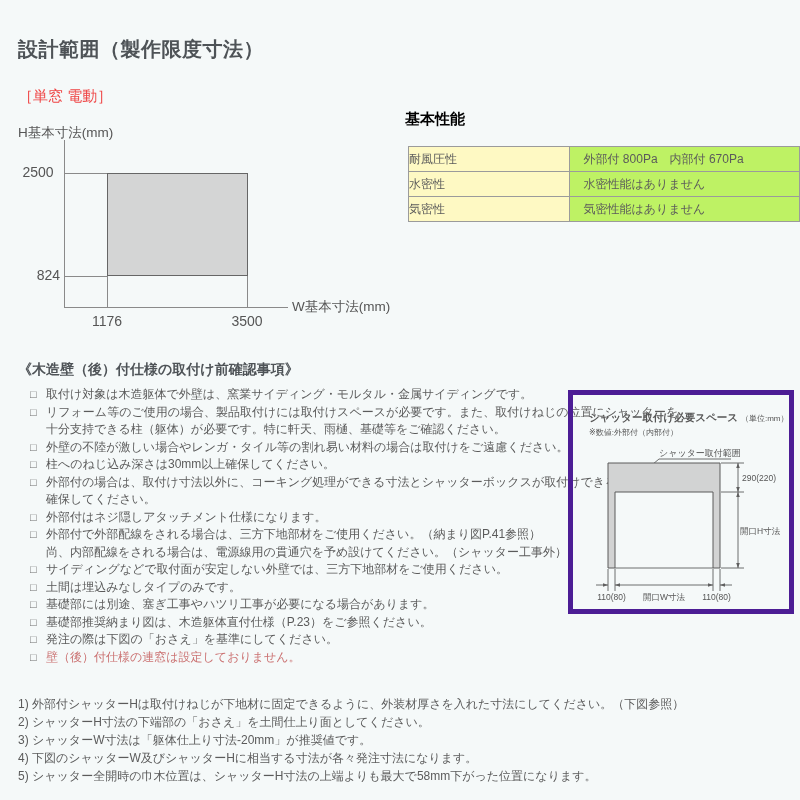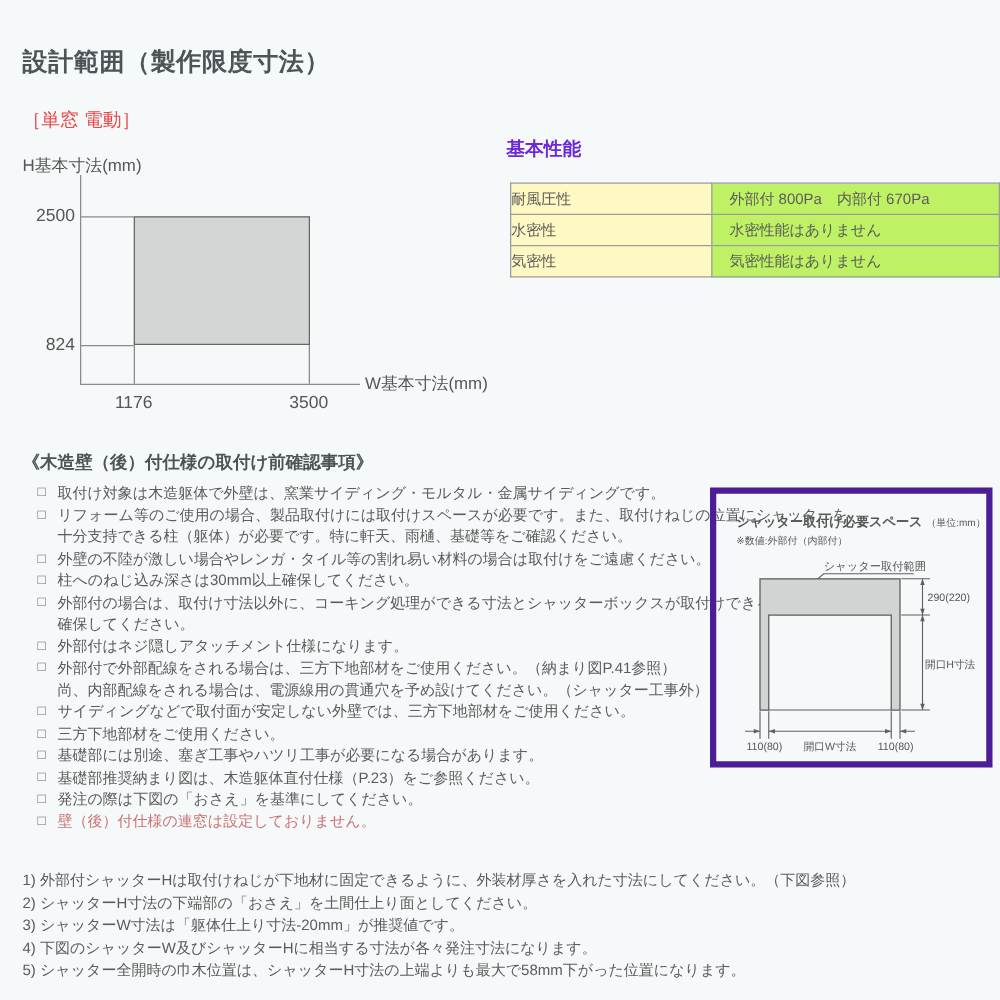--- a/index.html
+++ b/index.html
@@ -8,21 +8,21 @@
     background:#f5f9f9;color:#5b5b5b;
     font-family:"Liberation Sans","DejaVu Sans",sans-serif;
   }
   .abs{position:absolute}
   .ln{position:absolute;background:#8a8a8a}
   .page-title{left:18px;top:36px;font-size:20px;font-weight:600;color:#4e5357;letter-spacing:.5px}
   .page-subtitle{left:18px;top:87px;font-size:15px;color:#ef4444}
   .axis-label{font-size:13.5px;color:#555}
   .tick{font-size:14px;color:#555}
   .range-rect{left:107px;top:173px;width:141px;height:103px;background:#d4d5d5;border:1px solid #666;box-sizing:border-box}
-  .perf-heading{left:405px;top:110px;font-size:15px;font-weight:600;color:#6d28d9}
+  .perf-heading{left:405px;top:110px;font-size:15px;font-weight:600;color:#000000}
   .perf-table{left:408px;top:146px;border-collapse:collapse;font-size:12px;color:#5b5b5b}
   .perf-table td{border:1px solid #9b9b9b;height:24px;padding:0}
   .perf-label{width:160px;background:#fef9c3;}
   .perf-value{width:216px;background:#bef264;padding-left:14px !important}
   .check-heading{left:18px;top:361px;font-size:14px;font-weight:600;color:#4e5357}
   .checklist{left:30px;top:386px;width:545px;font-size:12px}
   .check-item{display:flex;align-items:flex-start}
   .checkbox{flex:0 0 16px;width:16px;font-size:11px;line-height:17.5px;color:#6f6f6f}
   .check-line{line-height:17.5px;white-space:nowrap}
   .check-item.red{color:#cb7272}
@@ -48,21 +48,21 @@
 
 <div>
   <div class="abs axis-label" style="left:18px;top:124px">H基本寸法(mm)</div>
   <div class="ln" style="left:64px;top:140px;width:1px;height:168px"></div>
   <div class="ln" style="left:64px;top:307px;width:224px;height:1px"></div>
   <div class="abs range-rect"></div>
   <div class="ln" style="left:64px;top:173px;width:43px;height:1px"></div>
   <div class="ln" style="left:64px;top:276px;width:43px;height:1px"></div>
   <div class="ln" style="left:107px;top:276px;width:1px;height:31px"></div>
   <div class="ln" style="left:247px;top:276px;width:1px;height:31px"></div>
-  <div class="abs tick" style="left:16px;top:164px;width:44px;text-align:right">2500</div>
+  <div class="abs tick" style="left:16px;top:164px;width:44px;text-align:center">2500</div>
   <div class="abs tick" style="left:16px;top:267px;width:44px;text-align:right">824</div>
   <div class="abs tick" style="left:85px;top:313px;width:44px;text-align:center">1176</div>
   <div class="abs tick" style="left:225px;top:313px;width:44px;text-align:center">3500</div>
   <div class="abs axis-label" style="left:292px;top:298px">W基本寸法(mm)</div>
 </div>
 
 <div class="abs perf-heading">基本性能</div>
 <table class="abs perf-table">
   <tbody>
       <tr>
@@ -129,21 +129,21 @@
     </div>
     <div class="check-item">
       <span class="checkbox">□</span>
       <div class="check-text">
         <div class="check-line">サイディングなどで取付面が安定しない外壁では、三方下地部材をご使用ください。</div>
       </div>
     </div>
     <div class="check-item">
       <span class="checkbox">□</span>
       <div class="check-text">
-        <div class="check-line">三方下地部材をご使用ください。</div>
+        <div class="check-line">土間は埋込みなしタイプのみです。</div>
       </div>
     </div>
     <div class="check-item">
       <span class="checkbox">□</span>
       <div class="check-text">
         <div class="check-line">基礎部には別途、塞ぎ工事やハツリ工事が必要になる場合があります。</div>
       </div>
     </div>
     <div class="check-item">
       <span class="checkbox">□</span>

